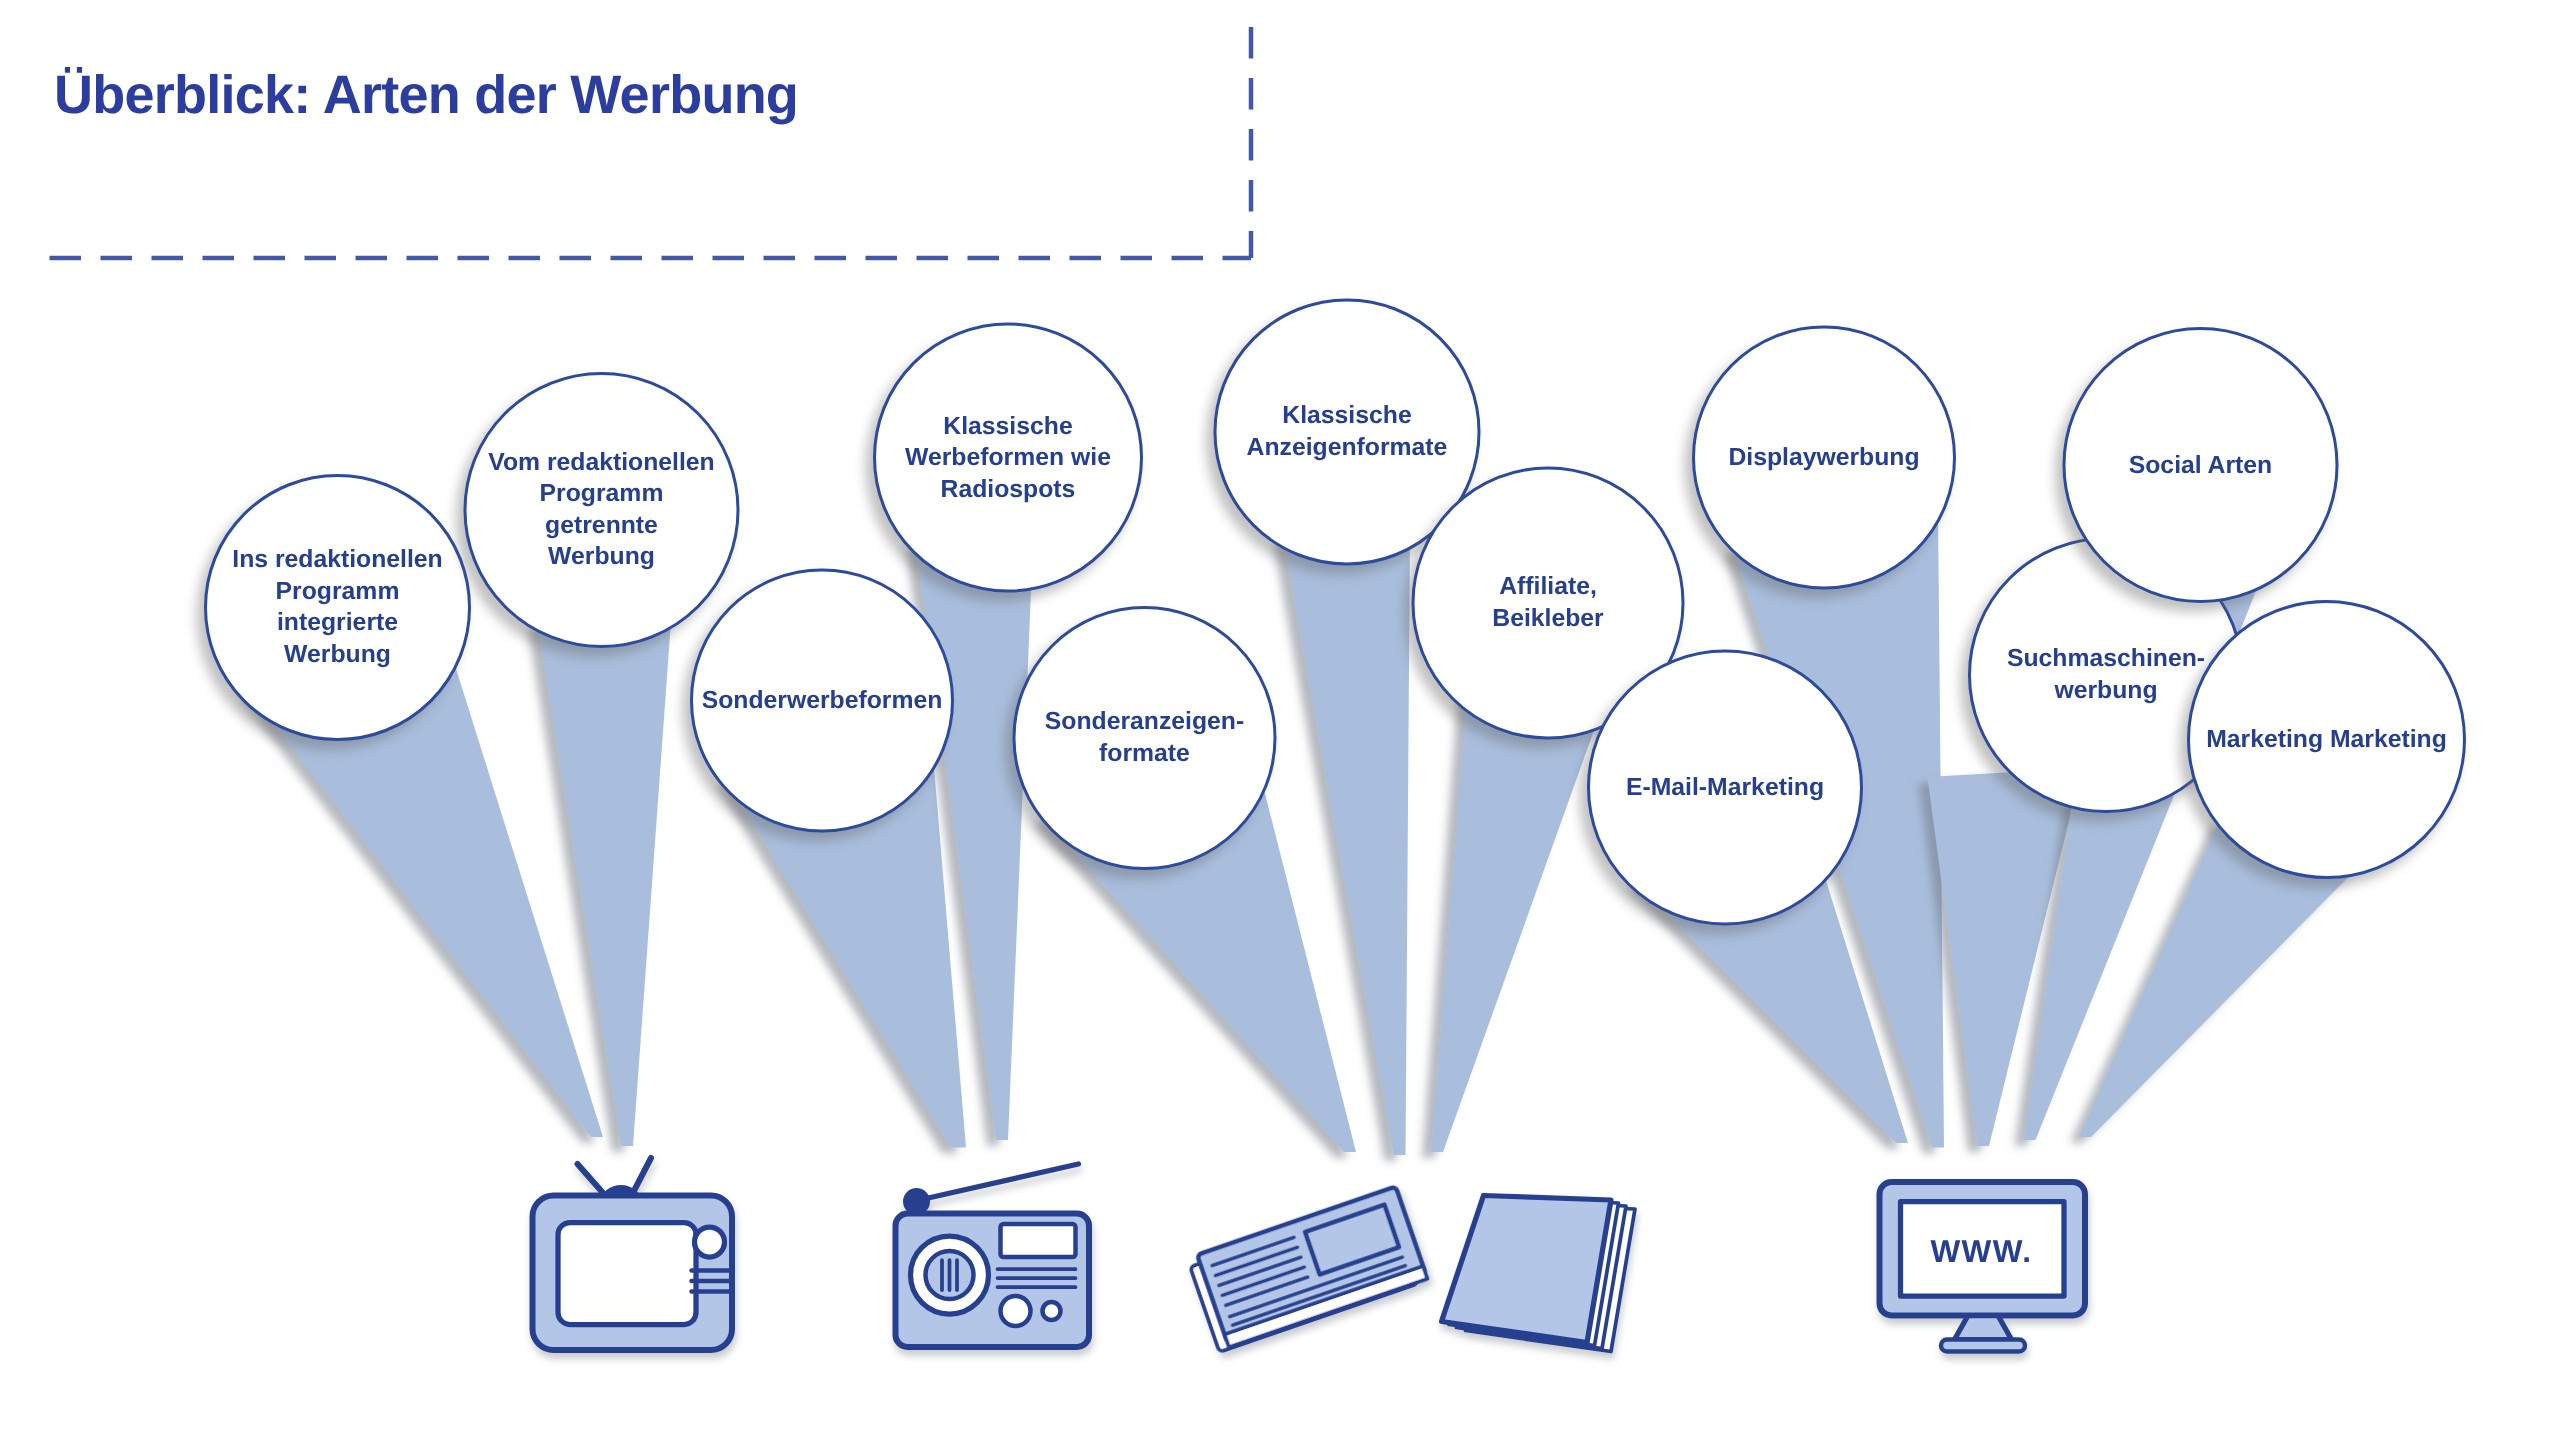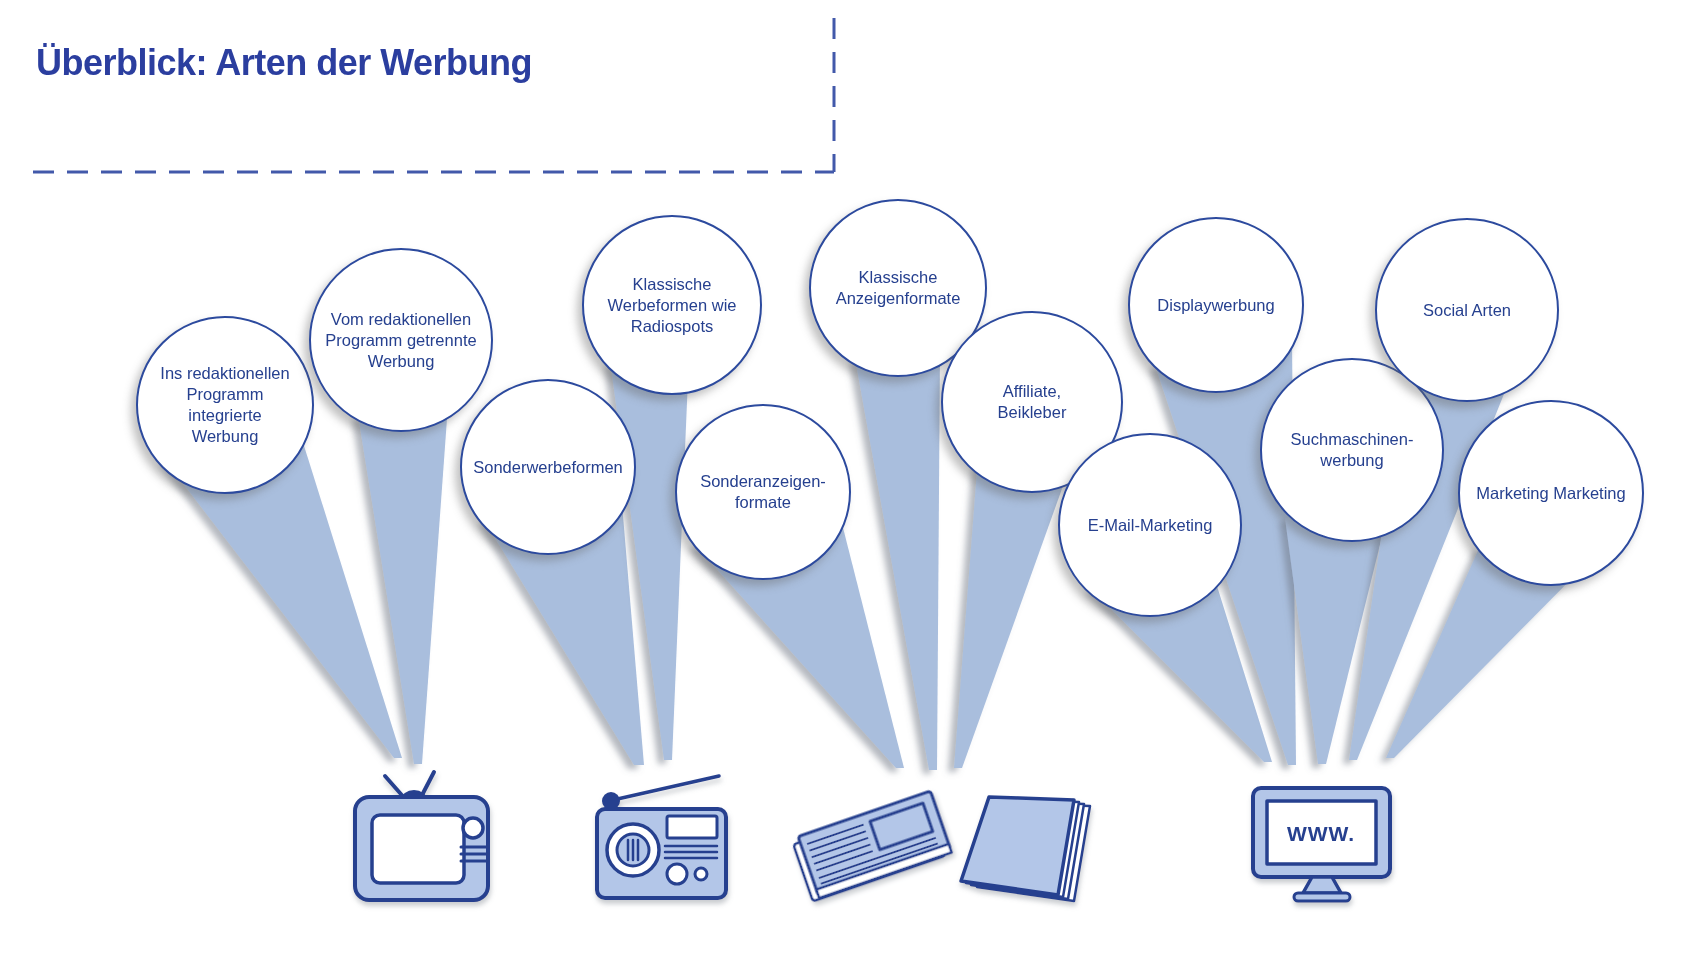--- a/index.html
+++ b/index.html
@@ -18,21 +18,21 @@
     position:absolute;left:36px;top:42px;z-index:3;
     font-size:36px;font-weight:600;letter-spacing:-.5px;
     color:var(--title-blue);white-space:nowrap;
   }
   .balloon{
     position:absolute;z-index:2;border-radius:50%;
     background:#fff;border:2px solid var(--circle-border-blue);
     box-shadow:-5px 6px 8px rgba(100,100,100,.40);
     display:flex;align-items:center;justify-content:center;
     text-align:center;white-space:pre-line;
-    font-size:16.5px;line-height:21px;font-weight:400;color:var(--text-blue);
+    font-size:16.5px;line-height:21px;font-weight:700;color:var(--text-blue);
     padding:0 10px;box-sizing:border-box;
   }
   .beam{fill:var(--beam-blue);}
   .ifill{fill:var(--icon-fill-blue);stroke:var(--primary-dark-blue);stroke-linejoin:round;}
   .iwhite{fill:#ffffff;stroke:var(--primary-dark-blue);stroke-linejoin:round;}
   .idark{fill:var(--primary-dark-blue);stroke:none;}
   .iline{fill:none;stroke:var(--primary-dark-blue);stroke-linecap:round;}
   .dashline{fill:none;stroke:var(--dash-blue);stroke-width:3;stroke-dasharray:21 13;}
   .www-text{
     font-family:"Liberation Sans",sans-serif;font-size:21px;font-weight:600;
@@ -142,16 +142,16 @@
 Werbeformen wie
 Radiospots</div>
 <div class="balloon" style="left:675px;top:404px;width:176px;height:176px">Sonderanzeigen-
 formate</div>
 <div class="balloon" style="left:809px;top:199px;width:178px;height:178px">Klassische
 Anzeigenformate</div>
 <div class="balloon" style="left:941px;top:311px;width:182px;height:182px">Affiliate,
 Beikleber</div>
 <div class="balloon" style="left:1058px;top:433px;width:184px;height:184px">E-Mail-Marketing</div>
 <div class="balloon" style="left:1128px;top:217px;width:176px;height:176px">Displaywerbung</div>
-<div class="balloon" style="left:1260px;top:358px;width:184px;height:184px">Suchmaschinen-
+<div class="balloon" style="left:1312px;top:358px;width:184px;height:184px">Suchmaschinen-
 werbung</div>
 <div class="balloon" style="left:1375px;top:218px;width:184px;height:184px">Social Arten</div>
 <div class="balloon" style="left:1458px;top:400px;width:186px;height:186px">Marketing Marketing</div>
 
 </body></html>

